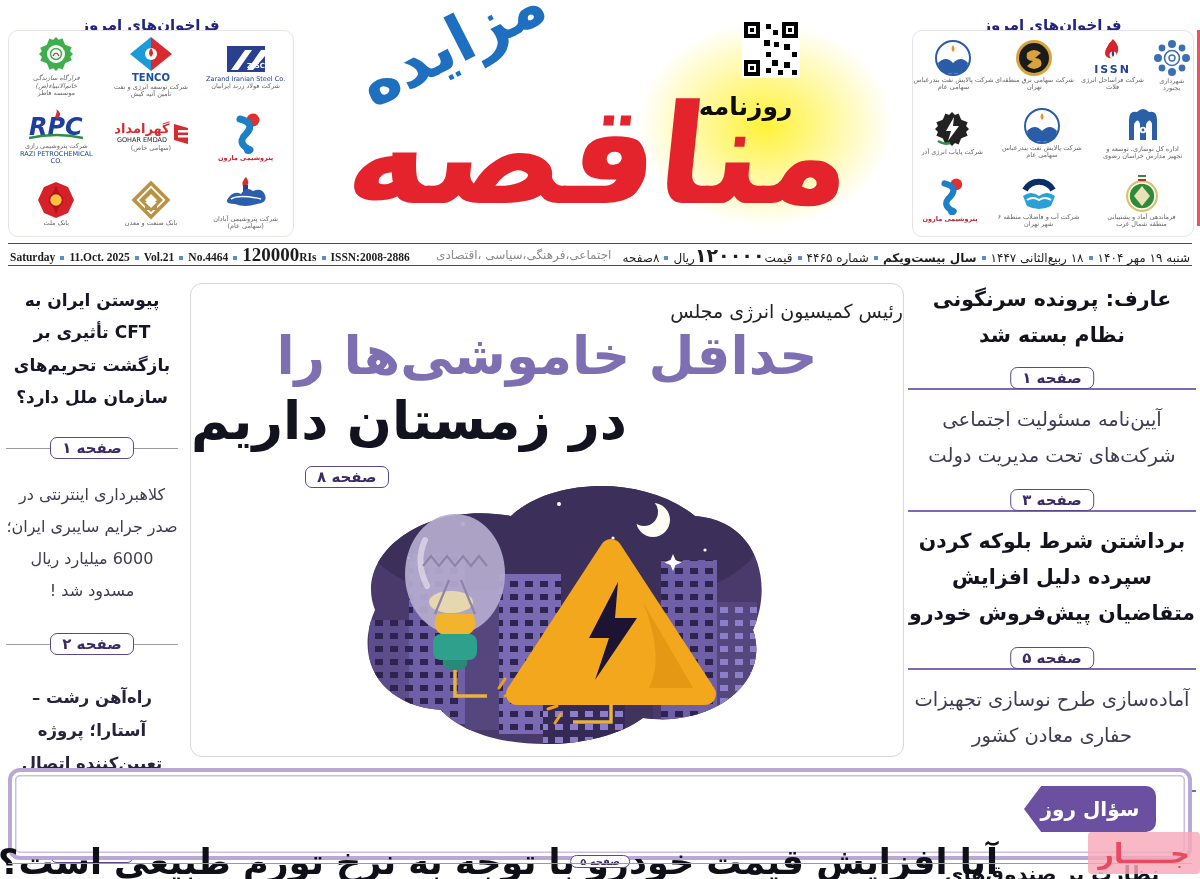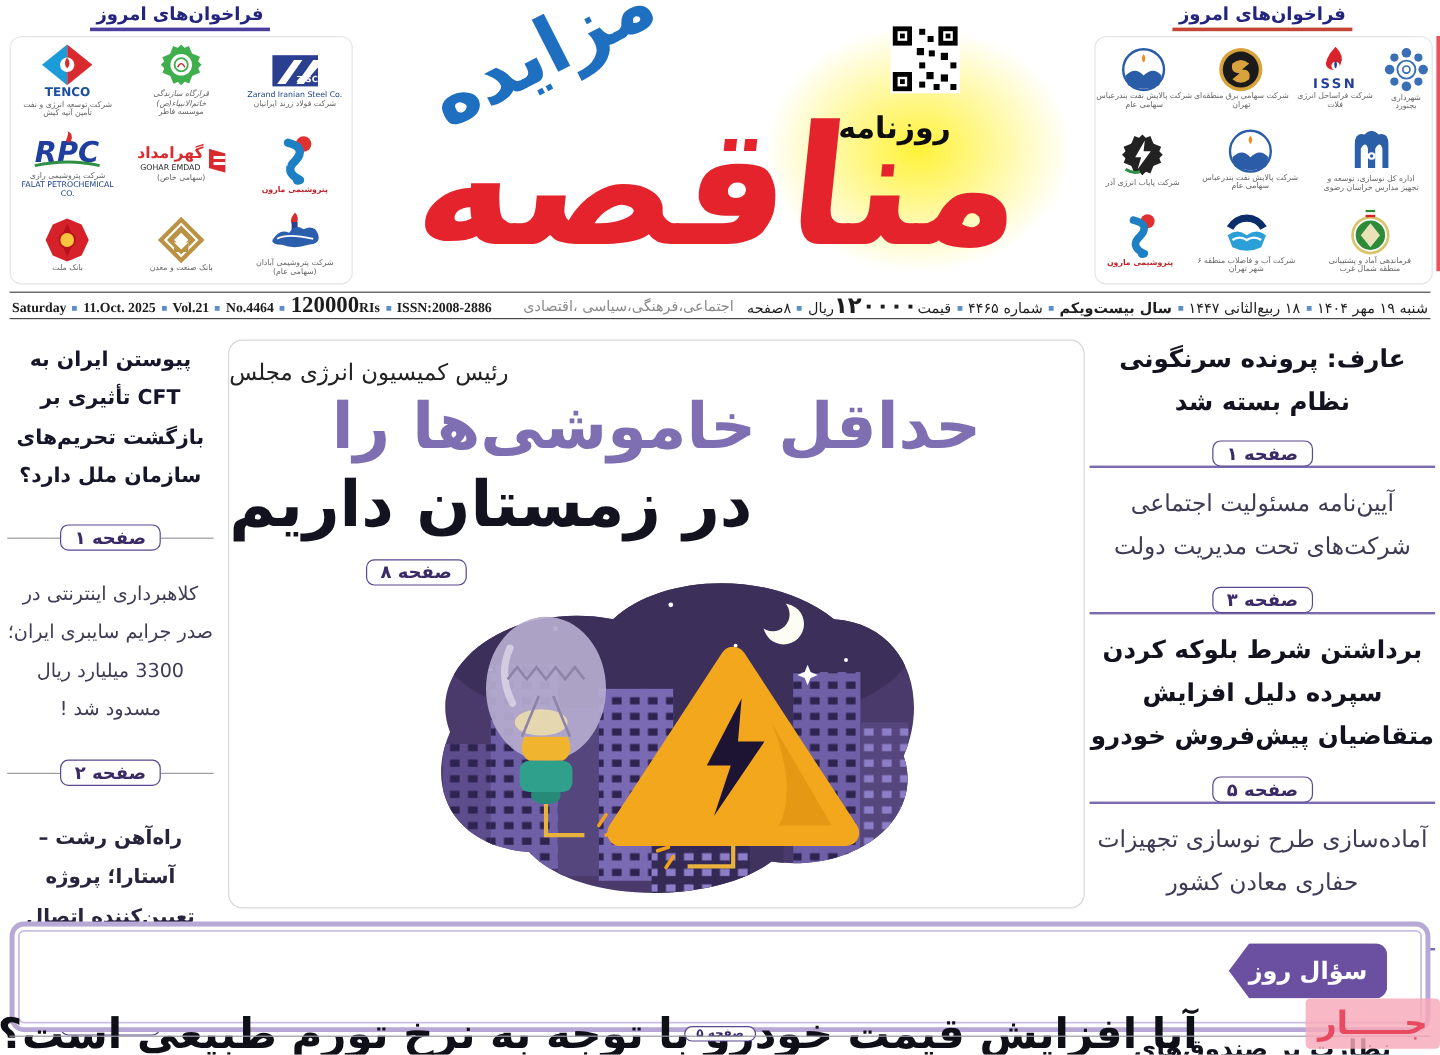--- a/index.html
+++ b/index.html
@@ -1,20 +1,20 @@
 <!DOCTYPE html>
 <html lang="fa"><head>
 <meta charset="utf-8">
 <style>
   html,body{margin:0;padding:0;background:#fff;}
   .page{position:relative;width:1200px;height:879px;background:#fff;overflow:hidden;
         font-family:"DejaVu Sans",sans-serif;}
   .rtl{direction:rtl;}
   
-  .panel-header{position:absolute;top:3px;text-align:center;font-size:15px;font-weight:bold;color:#23247e;}
+  .panel-header{position:absolute;top:16px;text-align:center;font-size:15px;font-weight:bold;color:#23247e;}
   .panel-header .ul{display:block;height:3px;margin:2px auto 0;width:150px;}
   .panel{position:absolute;top:30px;height:205px;border:1px solid #e4e4ea;border-radius:10px;background:#fff;}
   .lgrid{display:grid;grid-template-columns:repeat(3,1fr);height:100%;align-items:center;justify-items:center;}
   .lrow{display:flex;justify-content:space-around;align-items:center;height:68px;}
   .logo-cell{display:flex;flex-direction:column;align-items:center;text-align:center;line-height:1.15;}
   .cap{font-size:6.5px;color:#666;max-width:84px;}
   .cap-en{font-size:6.5px;color:#1a3f8f;max-width:84px;}
   .lname{font-weight:bold;}
   .red-edge{position:absolute;right:0;top:30px;width:3px;height:196px;background:#e85560;}
   
@@ -50,21 +50,21 @@
   .leftcol .h-bold{font-size:17px;font-weight:bold;color:#16162a;line-height:1.9;}
   .leftcol .h-light{font-size:16px;color:#3f3b55;line-height:2.0;}
   .leftcol .h-med{font-size:16.5px;font-weight:bold;color:#27233d;line-height:2.0;}
   .rightcol{position:absolute;left:908px;top:282px;width:288px;text-align:center;}
   .rightcol .h-bold{font-size:20.5px;font-weight:bold;color:#131320;line-height:1.75;}
   .rightcol .h-light{font-size:19.5px;color:#3f3b55;line-height:1.85;}
   .rightcol .kick{font-size:13px;color:#2a2a3a;margin-bottom:2px;}
   
   .centerbox{position:absolute;left:190px;top:283px;width:712px;height:472px;
              border:1.5px solid #d7d7dc;border-radius:12px;}
-  .c-kick{position:absolute;top:16px;left:0;right:0;text-align:left;font-size:19px;color:#222;}
+  .c-kick{position:absolute;top:16px;left:0;right:0;text-align:right;font-size:19px;color:#222;}
   .c-h1{position:absolute;top:40px;left:0;right:0;text-align:center;font-size:53px;font-weight:bold;
         color:#7d6fb2;line-height:1.22;}
   .c-h2{position:absolute;top:105px;left:0;right:0;text-align:left;font-size:53px;font-weight:bold;
         color:#13131f;line-height:1.22;}
   .c-pill{position:absolute;left:114px;top:182px;}
   .illus{position:absolute;left:122px;top:178px;}
   
   .banner{position:absolute;left:8px;right:8px;top:768px;height:84px;border-radius:12px;
           border:4px solid #b7a8d6;box-shadow:inset 0 0 0 3px #fff,inset 0 0 0 4.5px #cabfe2;background:#fff;}
   .b-head{position:absolute;left:30px;right:190px;top:50%;transform:translateY(-50%);text-align:center;
@@ -83,59 +83,59 @@
 
 <div class="page">
 
   <div class="panel-header" style="left:8px;width:284px;">
     <span>فراخوان‌های امروز</span>
     <span class="ul" style="background:#4a3f9e;"></span>
   </div>
   <div class="panel" style="left:8px;width:284px;">
     <div class="lgrid">
       <div class="logo-cell">
-        <svg width="44" height="36" viewBox="0 0 44 36">
-          <polygon points="22,1 43,18 22,35" fill="#d92b2f"></polygon>
-          <polygon points="22,1 1,18 22,35" fill="#1b9cd8"></polygon>
-          <circle cx="22" cy="18" r="6" fill="#fff"></circle>
-            <path d="M22 12 q4 5 0 9 q-4 -4 0 -9" fill="#d92b2f"></path>
-        </svg>
-        <div class="lname" style="color:#1b4fa0;font-size:10px;">TENCO</div>
-        <div class="cap">شرکت توسعه انرژی و نفت تأمین آتیه کیش</div>
-      </div>
-      <div class="logo-cell">
         <svg width="40" height="38" viewBox="0 0 40 38">
           <rect x="8" y="5" width="24" height="24" fill="#3fae4c" transform="rotate(45 20 17)"></rect>
           <rect x="8" y="5" width="24" height="24" fill="#3fae4c" transform="rotate(22 20 17)"></rect>
           <rect x="8" y="5" width="24" height="24" fill="#3fae4c" transform="rotate(67 20 17)"></rect>
           <circle cx="20" cy="17" r="9" fill="#fff"></circle>
             <circle cx="20" cy="17" r="5.5" fill="none" stroke="#3fae4c" stroke-width="1.5"></circle>
           <path d="M17 19 q3 -6 6 0" stroke="#c22" stroke-width="1.2" fill="none"></path>
         </svg>
         <div class="cap" style="font-style:italic;">قرارگاه سازندگی خاتم‌الانبیاء(ص)</div>
         <div class="cap">موسسه فاطر</div>
       </div>
       <div class="logo-cell">
+        <svg width="44" height="36" viewBox="0 0 44 36">
+          <polygon points="22,1 43,18 22,35" fill="#d92b2f"></polygon>
+          <polygon points="22,1 1,18 22,35" fill="#1b9cd8"></polygon>
+          <circle cx="22" cy="18" r="6" fill="#fff"></circle>
+            <path d="M22 12 q4 5 0 9 q-4 -4 0 -9" fill="#d92b2f"></path>
+        </svg>
+        <div class="lname" style="color:#1b4fa0;font-size:10px;">TENCO</div>
+        <div class="cap">شرکت توسعه انرژی و نفت تأمین آتیه کیش</div>
+      </div>
+      <div class="logo-cell">
         <svg width="46" height="32" viewBox="0 0 46 32">
           <rect x="4" y="2" width="38" height="26" fill="#2b3f90"></rect>
           <polygon points="8,26 22,6 29,6 15,26" fill="#fff"></polygon>
           <polygon points="24,26 38,6 42,6 42,12 30,26" fill="#fff"></polygon>
           <text x="24" y="24" font-size="7" fill="#fff" font-weight="bold">ZISCO</text>
         </svg>
         <div class="cap-en">Zarand Iranian Steel Co.</div>
         <div class="cap">شرکت فولاد زرند ایرانیان</div>
       </div>
       <div class="logo-cell">
         <svg width="62" height="34" viewBox="0 0 62 34">
           <text x="4" y="26" font-size="24" font-weight="bold" font-style="italic" fill="#1f3f9e">RPC</text>
           <path d="M30 8 q3 -7 1 -8 q6 3 3 9 q-2 2 -4 -1" fill="#d92b2f"></path>
           <path d="M4 29 q28 -6 54 0" stroke="#2f8f45" stroke-width="2.5" fill="none"></path>
         </svg>
         <div class="cap">شرکت پتروشیمی رازی</div>
-        <div class="cap-en">FALAT PETROCHEMICAL CO.</div>
+        <div class="cap-en">RAZI PETROCHEMICAL CO.</div>
       </div>
       <div class="logo-cell">
         <div style="display:flex;align-items:center;gap:4px;">
           <div>
             <div class="lname rtl" style="color:#d92b2f;font-size:13px;">گهرامداد</div>
             <div class="cap-en" style="color:#222;">GOHAR EMDAD</div>
           </div>
           <svg width="14" height="20" viewBox="0 0 14 20">
             <polygon points="0,0 14,4 14,20 0,16" fill="#d92b2f"></polygon>
             <rect x="4" y="6" width="10" height="2.5" fill="#fff"></rect>
@@ -332,21 +332,21 @@
     </div>
   </div>
 
   <div class="leftcol rtl">
     <div class="h-bold">پیوستن ایران به CFT تأثیری بر بازگشت تحریم‌های سازمان ملل دارد؟</div>
     <div class="lsep" style="margin-top:24px;">
       <span class="hline"></span>
         <span class="pill">صفحه ۱</span>
         <span class="hline"></span>
     </div>
-    <div class="h-light" style="margin-top:20px;">کلاهبرداری اینترنتی در صدر جرایم سایبری ایران؛ 3300 میلیارد ریال مسدود شد !</div>
+    <div class="h-light" style="margin-top:20px;">کلاهبرداری اینترنتی در صدر جرایم سایبری ایران؛ 6000 میلیارد ریال مسدود شد !</div>
     <div class="lsep" style="margin-top:26px;">
       <span class="hline"></span>
         <span class="pill">صفحه ۲</span>
         <span class="hline"></span>
     </div>
     <div class="h-med" style="margin-top:26px;">راه‌آهن رشت – آستارا؛ پروژه تعیین‌کننده اتصال ریلی ایران به اروپا</div>
     <div class="lsep" style="margin-top:28px;">
       <span class="hline"></span>
         <span class="pill">صفحه ۴</span>
         <span class="hline"></span>

